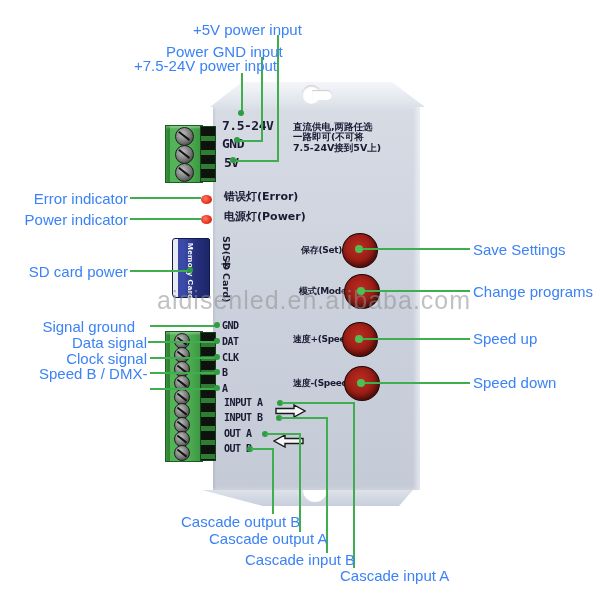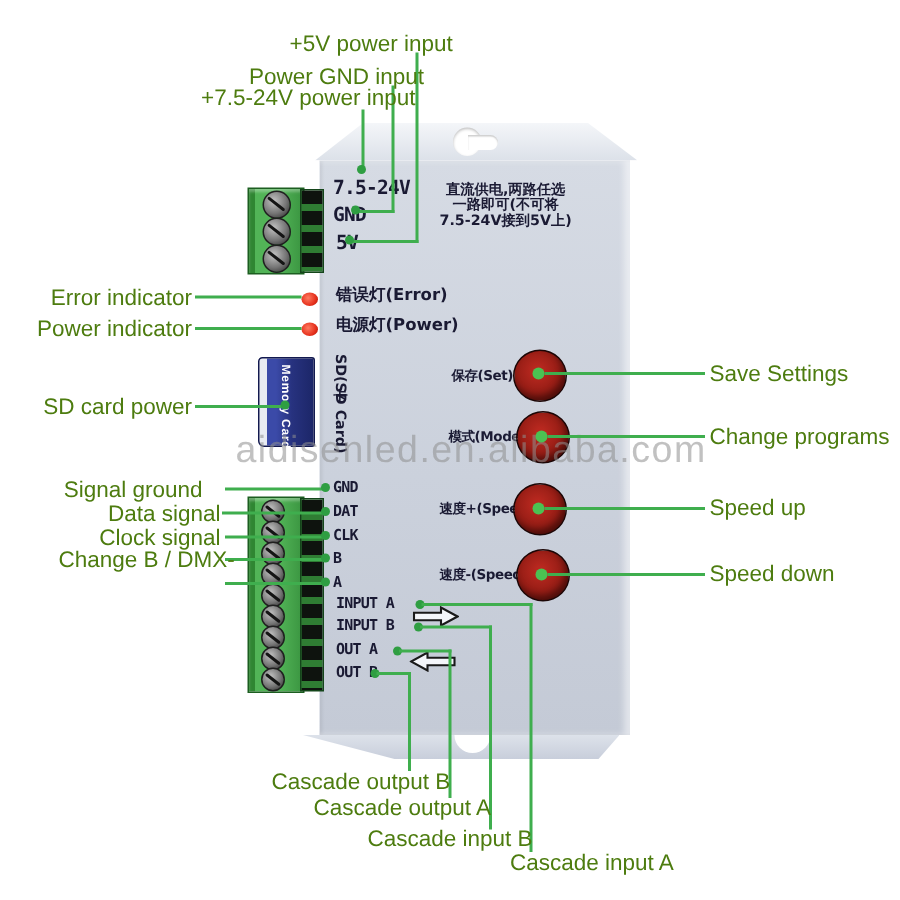--- a/index.html
+++ b/index.html
@@ -1,29 +1,29 @@
 <!DOCTYPE html>
 <html><head>
 <meta charset="utf-8">
 <style>
   html,body{margin:0;padding:0;background:#fff;}
   .canvas{position:relative;width:600px;height:600px;background:#fff;overflow:hidden;
           font-family:"Liberation Sans",sans-serif;}
   
-  .lbl{position:absolute;font:15px "Liberation Sans",sans-serif;color:#4d7c0f;white-space:nowrap;z-index:7;}
+  .lbl{position:absolute;font:15px "Liberation Sans",sans-serif;color:#3b82f6;white-space:nowrap;z-index:7;}
   .lbl.ra{text-align:right;}
   
   .case-s{position:absolute;font:bold 10px "DejaVu Sans Mono",monospace;color:#1a1a33;
           white-space:nowrap;letter-spacing:-0.5px;z-index:4;}
   .case-s.sm{font-size:13px;}
   .case-cn{position:absolute;font:bold 11px "DejaVu Sans","Liberation Sans",sans-serif;
            color:#1a1a33;white-space:nowrap;z-index:4;}
   .case-cn.btnlbl{font-size:9px;letter-spacing:-0.3px;}
   .notice{position:absolute;font:bold 9.5px "DejaVu Sans","Liberation Sans",sans-serif;
-          color:#1a1a33;line-height:10.3px;white-space:nowrap;z-index:4;text-align:center;}
+          color:#1a1a33;line-height:10.3px;white-space:nowrap;z-index:4;}
   .vert{writing-mode:vertical-rl;}
   
   .hline{position:absolute;height:2px;background:#3fae4e;z-index:6;}
   .vline{position:absolute;width:2px;background:#3fae4e;z-index:6;}
   .dot{position:absolute;width:6px;height:6px;border-radius:50%;background:#2f9e42;z-index:6;}
   .dot.big{width:8px;height:8px;background:#4bc152;}
   
   .flange-top{position:absolute;left:205px;top:82px;width:220px;height:25px;z-index:1;
     background:linear-gradient(180deg,#f4f6f9,#dce1e9);
     clip-path:polygon(5px 25px,37px 0px,187px 0px,220px 25px);}
@@ -220,21 +220,21 @@
   <div class="lbl" style="left:193px;top:21px;">+5V power input</div>
   <div class="lbl" style="left:166px;top:43px;">Power GND input</div>
   <div class="lbl" style="left:134px;top:57px;">+7.5-24V power input</div>
 
   <div class="lbl ra" style="left:19px;top:190px;width:109px;">Error indicator</div>
   <div class="lbl ra" style="left:19px;top:211px;width:109px;">Power indicator</div>
   <div class="lbl ra" style="left:19px;top:263px;width:109px;">SD card power</div>
   <div class="lbl ra" style="left:27px;top:318px;width:108px;">Signal ground</div>
   <div class="lbl ra" style="left:39px;top:350px;width:108px;">Clock signal</div>
   <div class="lbl ra" style="left:39px;top:334px;width:108px;">Data signal</div>
-  <div class="lbl ra" style="left:39px;top:365px;width:108px;">Change B / DMX-</div>
+  <div class="lbl ra" style="left:39px;top:365px;width:108px;">Speed B / DMX-</div>
 
   <div class="lbl" style="left:473px;top:241px;">Save Settings</div>
   <div class="lbl" style="left:473px;top:283px;">Change programs</div>
   <div class="lbl" style="left:473px;top:330px;">Speed up</div>
   <div class="lbl" style="left:473px;top:374px;">Speed down</div>
 
   <div class="lbl" style="left:181px;top:513px;">Cascade output B</div>
   <div class="lbl" style="left:209px;top:530px;">Cascade output A</div>
   <div class="lbl" style="left:245px;top:551px;">Cascade input B</div>
   <div class="lbl" style="left:340px;top:567px;">Cascade input A</div>

